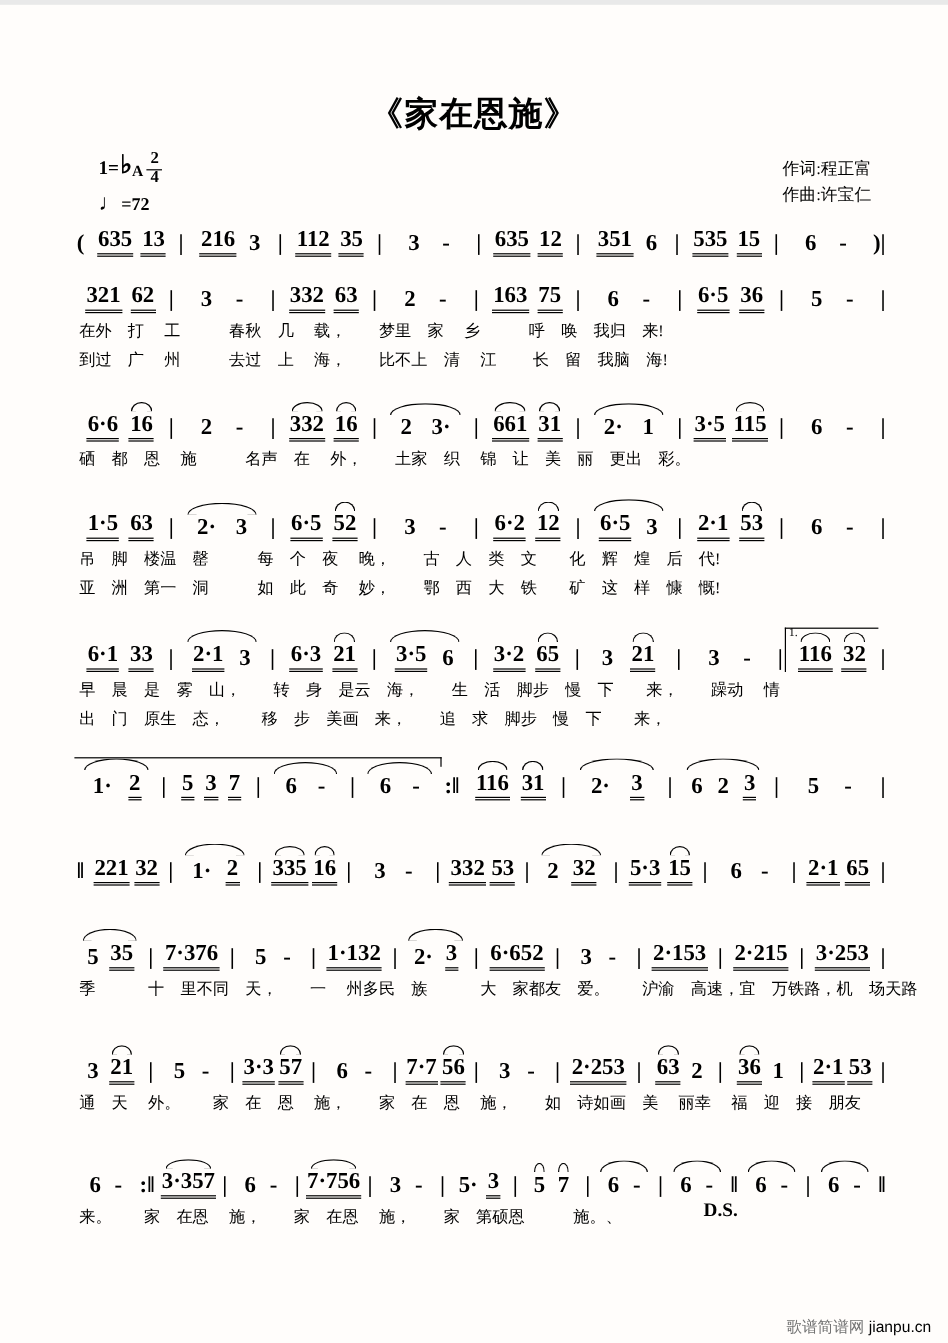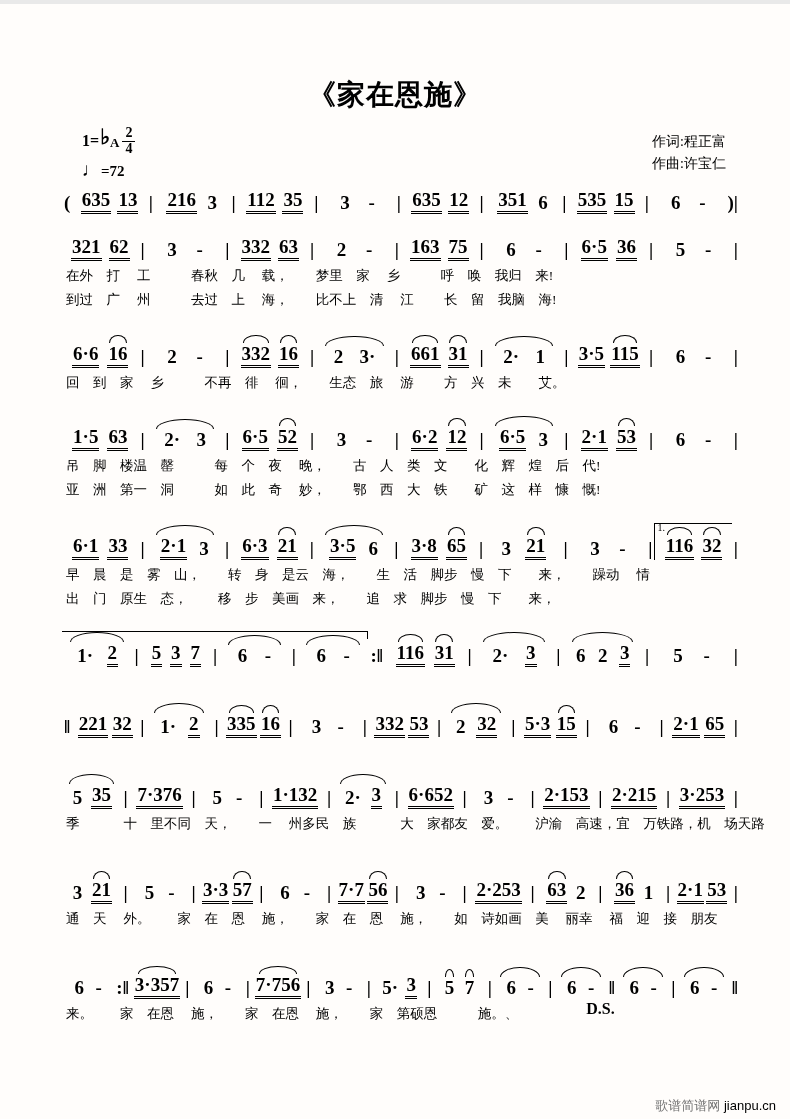--- a/index.html
+++ b/index.html
@@ -254,21 +254,21 @@
             <span class="tok u">3·5</span>
             <span class="tok u arc">115</span>
           </span>
           <span class="bar">|</span>
           <span class="measure">
             <span class="tok">6</span>
             <span class="tok">-</span>
           </span>
           <span class="bar">|</span>
         </div>
-        <div class="lyric-row">回　到　家　 乡　　　不再　徘　 徊，　　生态　旅　 游　　 方　兴　未　　艾。</div>
+        <div class="lyric-row">硒　都　恩　 施　　　名声　在　 外，　　土家　织　 锦　让　美　丽　更出　彩。</div>
       </div>
       <div class="system lyr2">
         <div class="notation-row">
           <span class="measure">
             <span class="tok u">1·5</span>
             <span class="tok u">63</span>
           </span>
           <span class="bar">|</span>
           <span class="measure wide-arc">
             <span class="tok">2·</span>
@@ -325,21 +325,21 @@
             <span class="tok u">6·3</span>
             <span class="tok u arc">21</span>
           </span>
           <span class="bar">|</span>
           <span class="measure wide-arc">
             <span class="tok u">3·5</span>
             <span class="tok">6</span>
           </span>
           <span class="bar">|</span>
           <span class="measure">
-            <span class="tok u">3·8</span>
+            <span class="tok u">3·2</span>
             <span class="tok u arc">65</span>
           </span>
           <span class="bar">|</span>
           <span class="measure">
             <span class="tok">3</span>
             <span class="tok u arc">21</span>
           </span>
           <span class="bar">|</span>
           <span class="measure">
             <span class="tok">3</span>

